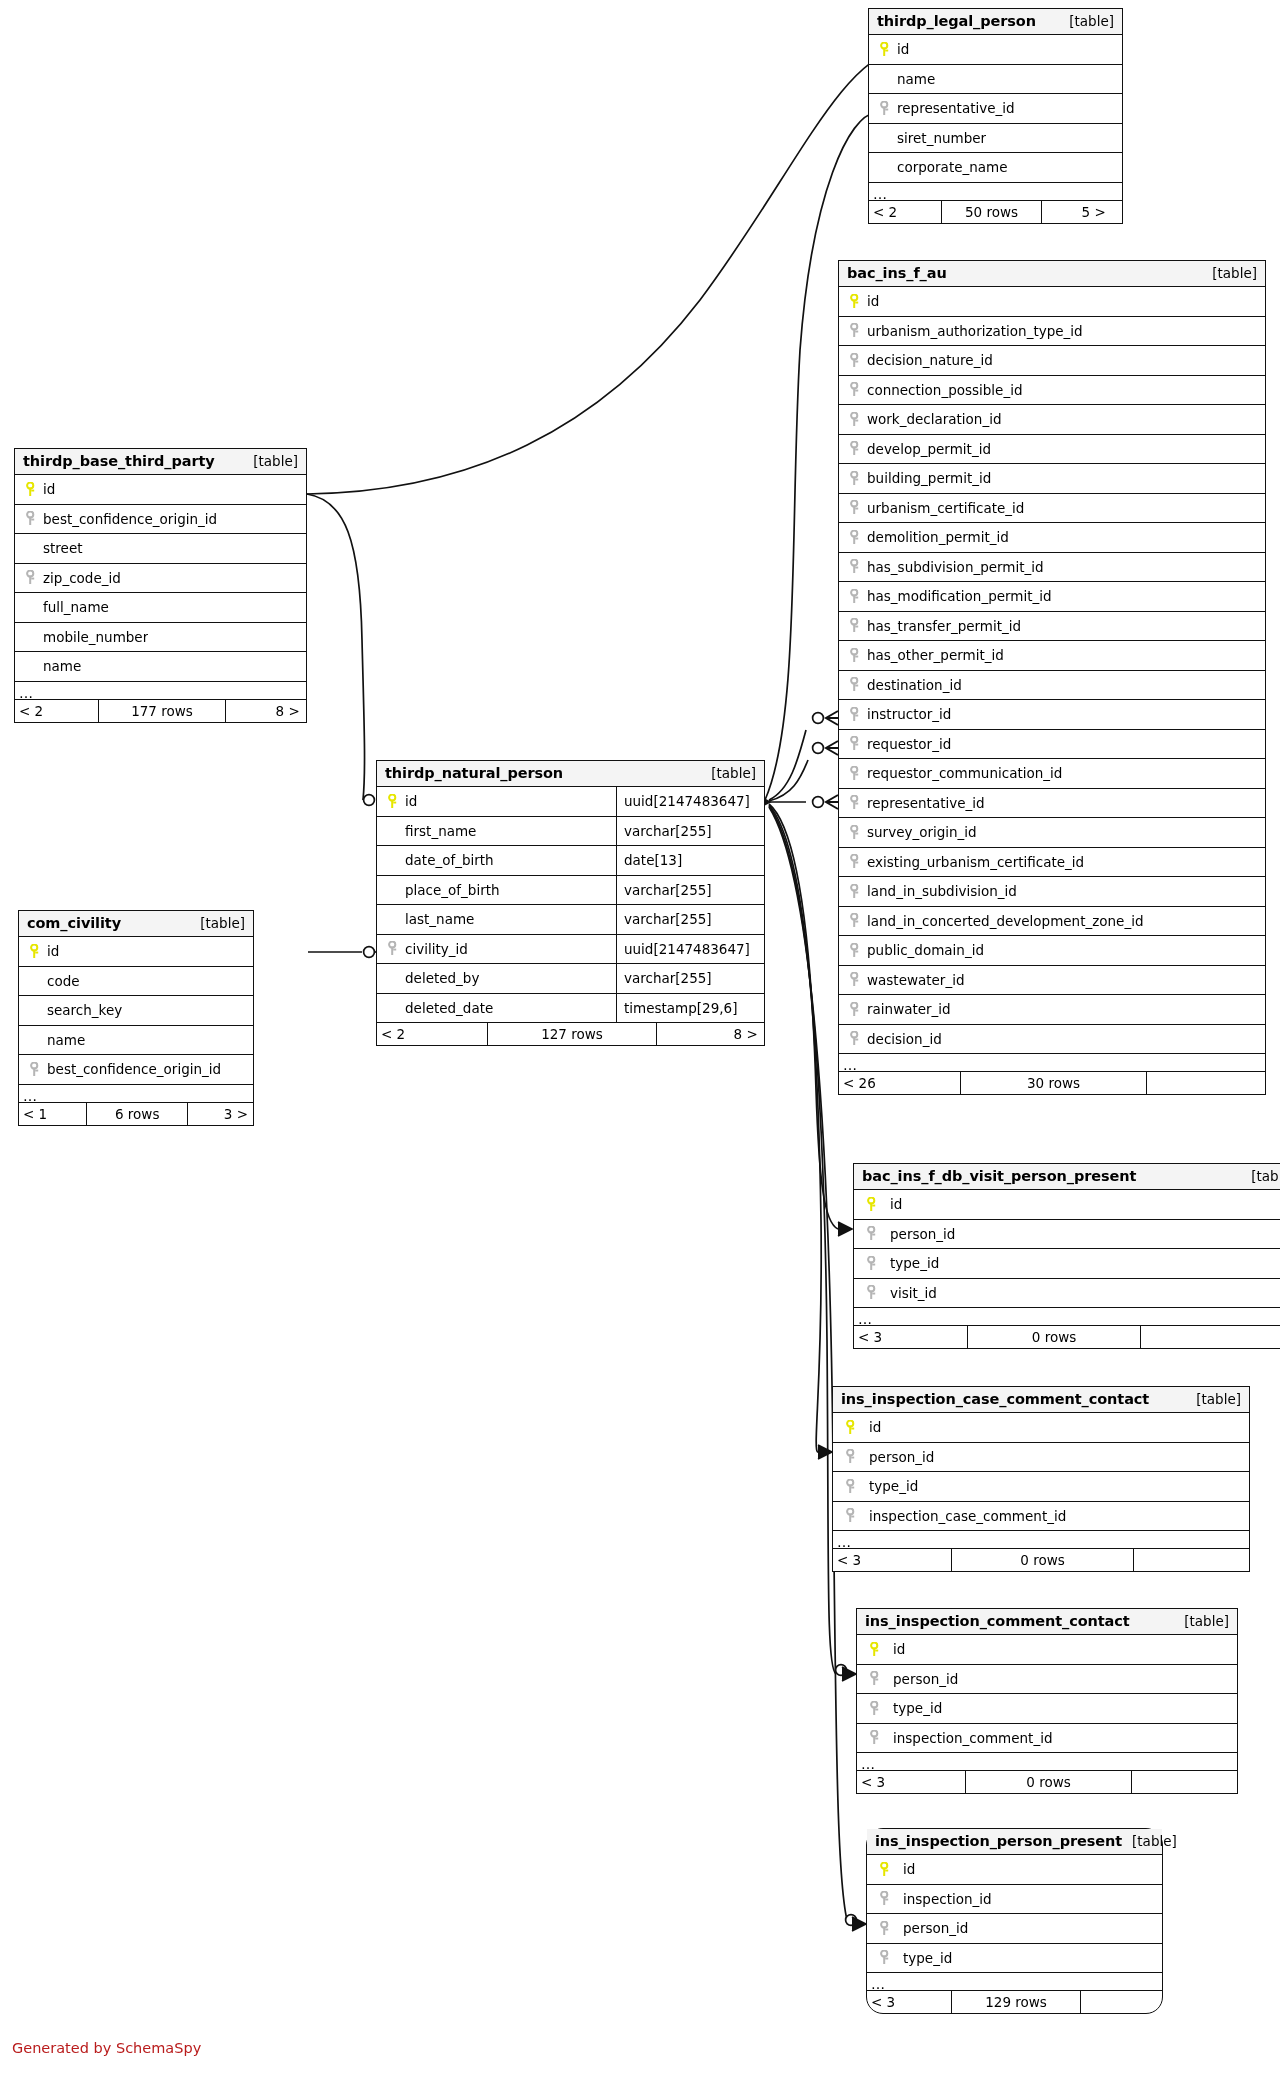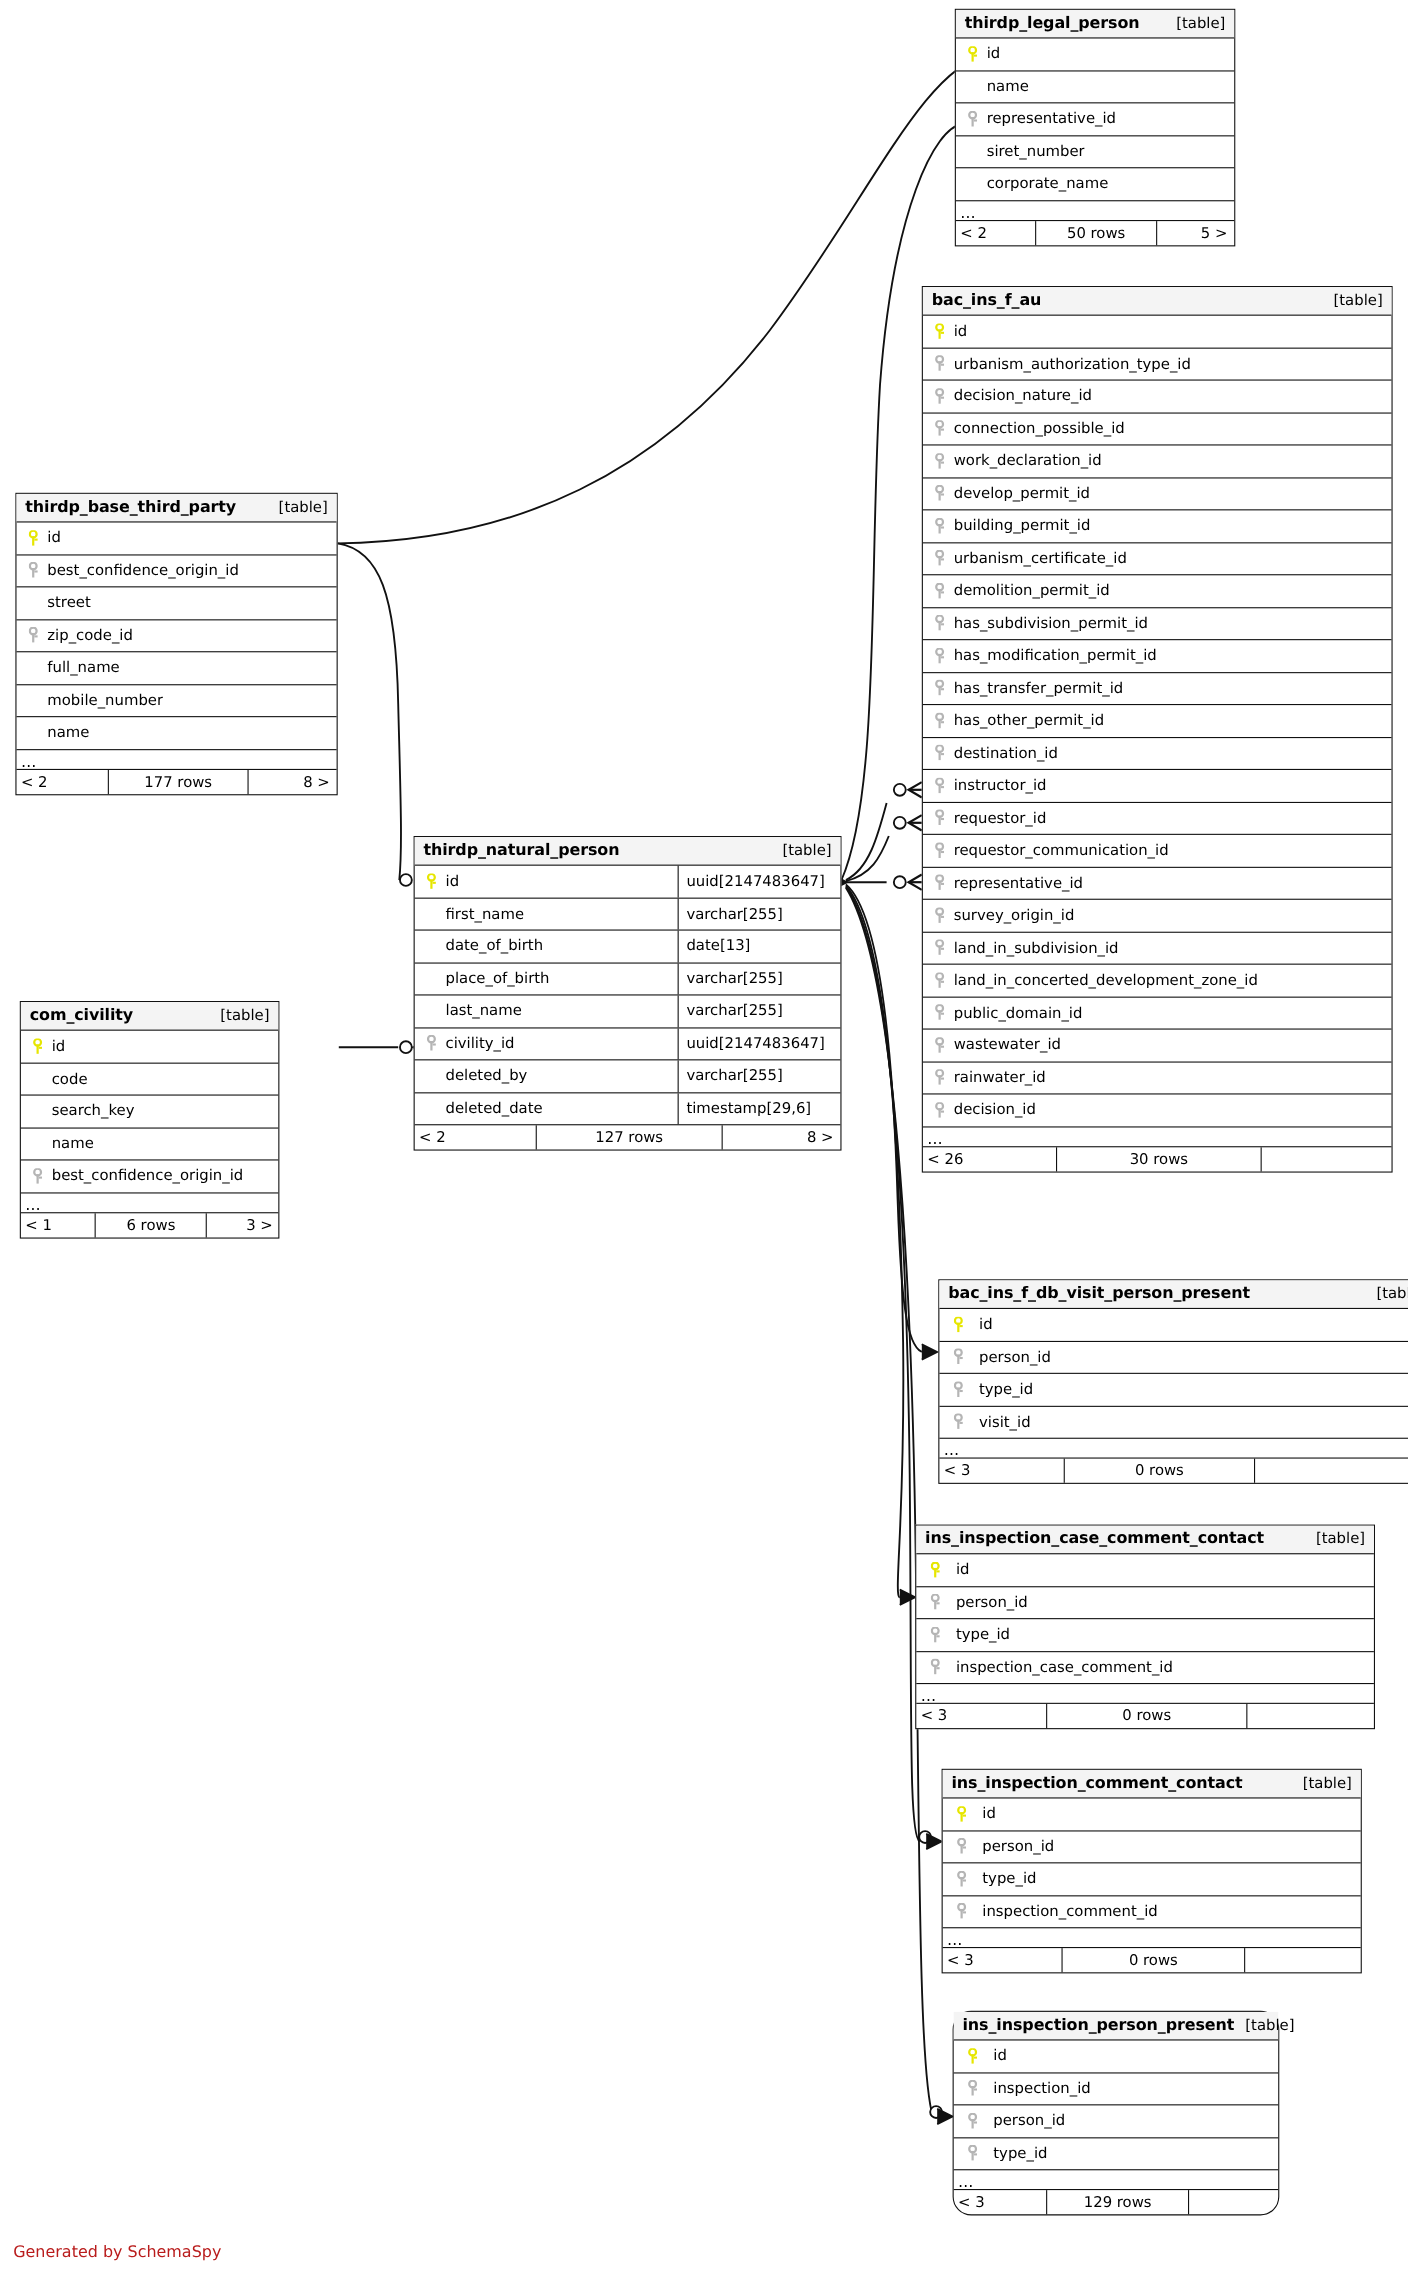--- a/index.html
+++ b/index.html
@@ -204,21 +204,21 @@
         </div>
         <div class="col-row">
           <div class="col-main">
             <span class="keyslot"></span>
             <span class="colname">corporate_name</span>
           </div>
         </div>
         <div class="ellipsis-row">…</div>
         <div class="footer-row">
           <div class="fcell left" style="width: 72px;">&lt; 2</div>
-          <div class="fcell mid" style="width: 111px;">50 rows</div>
+          <div class="fcell mid" style="width: 101px;">50 rows</div>
           <div class="fcell right" style="width: 68.8px;">5 &gt;</div>
         </div>
       </div>
       <div class="table-box" style="left: 838px; top: 260px; width: 428px;">
         <div class="tbl-title">
           <span class="tname">bac_ins_f_au</span>
           <span class="ttag">[table]</span>
         </div>
         <div class="col-row">
           <div class="col-main">
@@ -450,20 +450,32 @@
         </div>
         <div class="col-row">
           <div class="col-main">
             <span class="keyslot">
               <svg width="11" height="15" viewBox="0 0 11 15" aria-hidden="true">
                 <circle cx="4.2" cy="3.6" r="3.1" fill="none" stroke="#b5b5b5" stroke-width="2"></circle>
                 <rect x="3.2" y="5.4" width="2" height="8.6" fill="#b5b5b5"></rect>
                 <rect x="5.2" y="7.6" width="3" height="1.9" fill="#b5b5b5"></rect>
               </svg>
             </span>
+            <span class="colname">existing_urbanism_certificate_id</span>
+          </div>
+        </div>
+        <div class="col-row">
+          <div class="col-main">
+            <span class="keyslot">
+              <svg width="11" height="15" viewBox="0 0 11 15" aria-hidden="true">
+                <circle cx="4.2" cy="3.6" r="3.1" fill="none" stroke="#b5b5b5" stroke-width="2"></circle>
+                <rect x="3.2" y="5.4" width="2" height="8.6" fill="#b5b5b5"></rect>
+                <rect x="5.2" y="7.6" width="3" height="1.9" fill="#b5b5b5"></rect>
+              </svg>
+            </span>
             <span class="colname">land_in_subdivision_id</span>
           </div>
         </div>
         <div class="col-row">
           <div class="col-main">
             <span class="keyslot">
               <svg width="11" height="15" viewBox="0 0 11 15" aria-hidden="true">
                 <circle cx="4.2" cy="3.6" r="3.1" fill="none" stroke="#b5b5b5" stroke-width="2"></circle>
                 <rect x="3.2" y="5.4" width="2" height="8.6" fill="#b5b5b5"></rect>
                 <rect x="5.2" y="7.6" width="3" height="1.9" fill="#b5b5b5"></rect>

